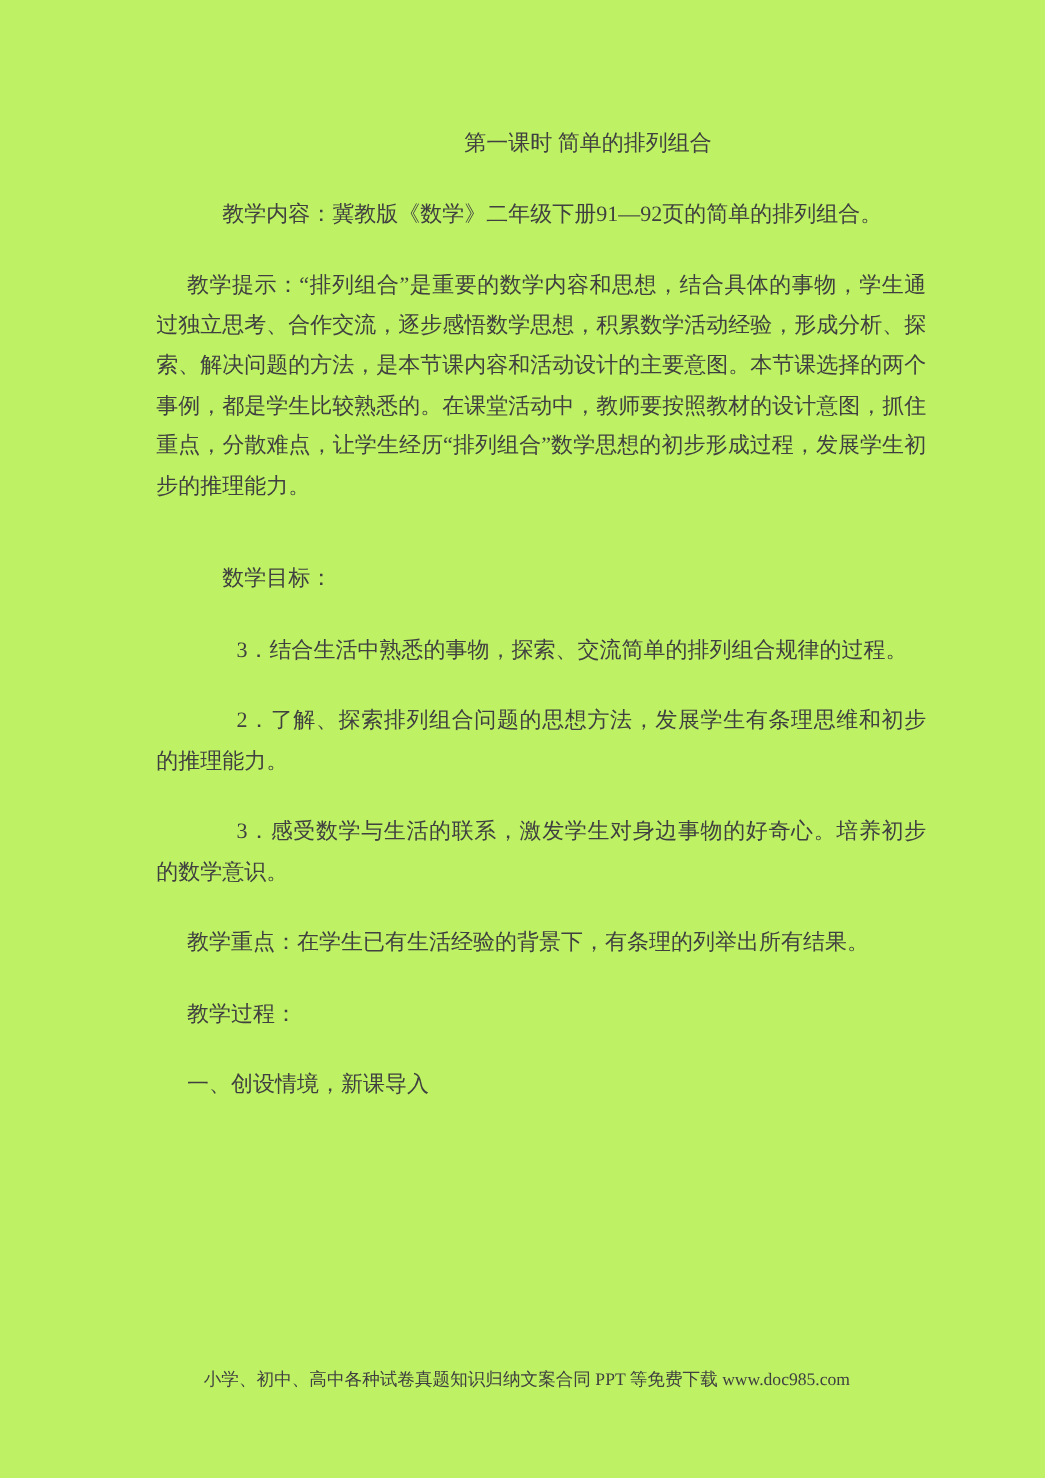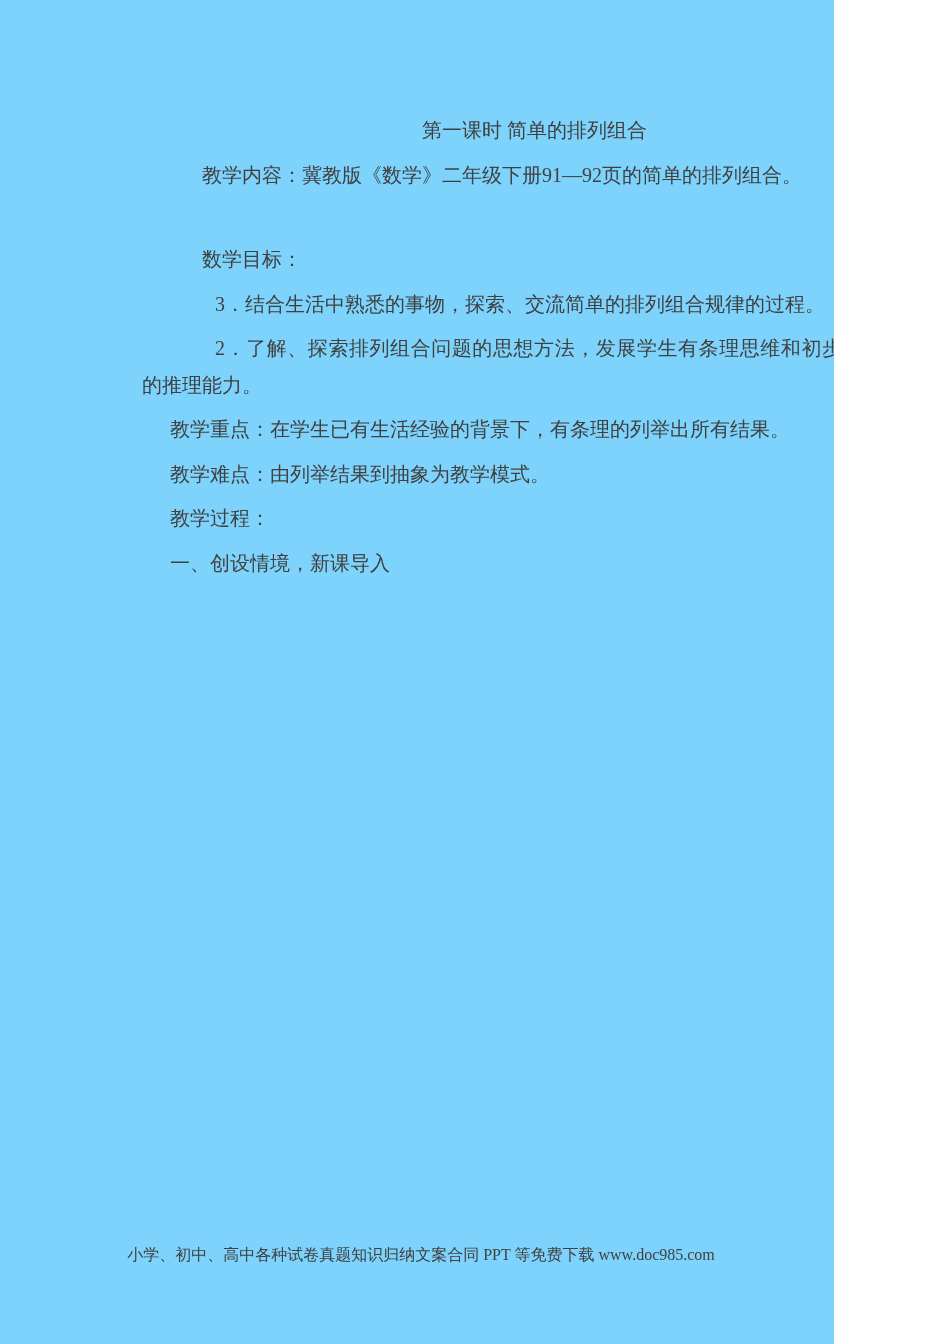--- a/index.html
+++ b/index.html
@@ -1,42 +1,42 @@
 <!DOCTYPE html>
 <html><head>
 <meta charset="utf-8">
 <style>
   * { margin: 0; padding: 0; box-sizing: border-box; }
   html, body { background: #ffffff; }
   .page {
     position: relative;
-    width: 834px;
+    width: 950px;
     height: 1344px;
-    background: #7dd3fc;
+    background: #bef264;
     color: #404040;
     font-family: "Liberation Serif", "DejaVu Serif", serif;
     overflow: hidden;
   }
   .textblock {
     position: absolute;
     left: 142px;
     top: 112px;
     width: 700px;
     font-size: 20px;
     line-height: 36.5px;
     text-align: justify;
   }
   .doc-title {
     font-size: 20px;
     font-weight: normal;
     text-align: left;
     text-indent: 280px;
     white-space: nowrap;
   }
-  .para { margin-top: 8px; }
+  .para { margin-top: 28px; }
   
   .ind-a { text-indent: 60px; }  
   .ind-b { text-indent: 28px; }  
   .ind-c { text-indent: 73px; }  
   .ind-d { text-indent: 23px; }  
   .gap-lg { margin-top: 48px; }  
   .footer {
     position: absolute;
     left: 4px;
     top: 1243px;
@@ -48,22 +48,23 @@
     font-family: "Liberation Serif", "DejaVu Serif", serif;
   }
 </style>
 </head>
 <body>
 
 <div class="page">
   <div class="textblock">
     <h1 class="doc-title">第一课时 简单的排列组合</h1>
     <p class="para ind-a">教学内容：冀教版《数学》二年级下册91—92页的简单的排列组合。</p>
+    <p class="para ind-b">教学提示：“排列组合”是重要的数学内容和思想，结合具体的事物，学生通过独立思考、合作交流，逐步感悟数学思想，积累数学活动经验，形成分析、探索、解决问题的方法，是本节课内容和活动设计的主要意图。本节课选择的两个事例，都是学生比较熟悉的。在课堂活动中，教师要按照教材的设计意图，抓住重点，分散难点，让学生经历“排列组合”数学思想的初步形成过程，发展学生初步的推理能力。</p>
     <p class="para ind-a gap-lg">数学目标：</p>
     <p class="para ind-c">3．结合生活中熟悉的事物，探索、交流简单的排列组合规律的过程。</p>
     <p class="para ind-c">2．了解、探索排列组合问题的思想方法，发展学生有条理思维和初步的推理能力。</p>
+    <p class="para ind-c">3．感受数学与生活的联系，激发学生对身边事物的好奇心。培养初步的数学意识。</p>
     <p class="para ind-b">教学重点：在学生已有生活经验的背景下，有条理的列举出所有结果。</p>
-    <p class="para ind-b">教学难点：由列举结果到抽象为教学模式。</p>
     <p class="para ind-b">教学过程：</p>
     <p class="para ind-b">一、创设情境，新课导入</p>
   </div>
   <div class="footer">小学、初中、高中各种试卷真题知识归纳文案合同 PPT 等免费下载 www.doc985.com</div>
 </div>
 
 </body></html>

